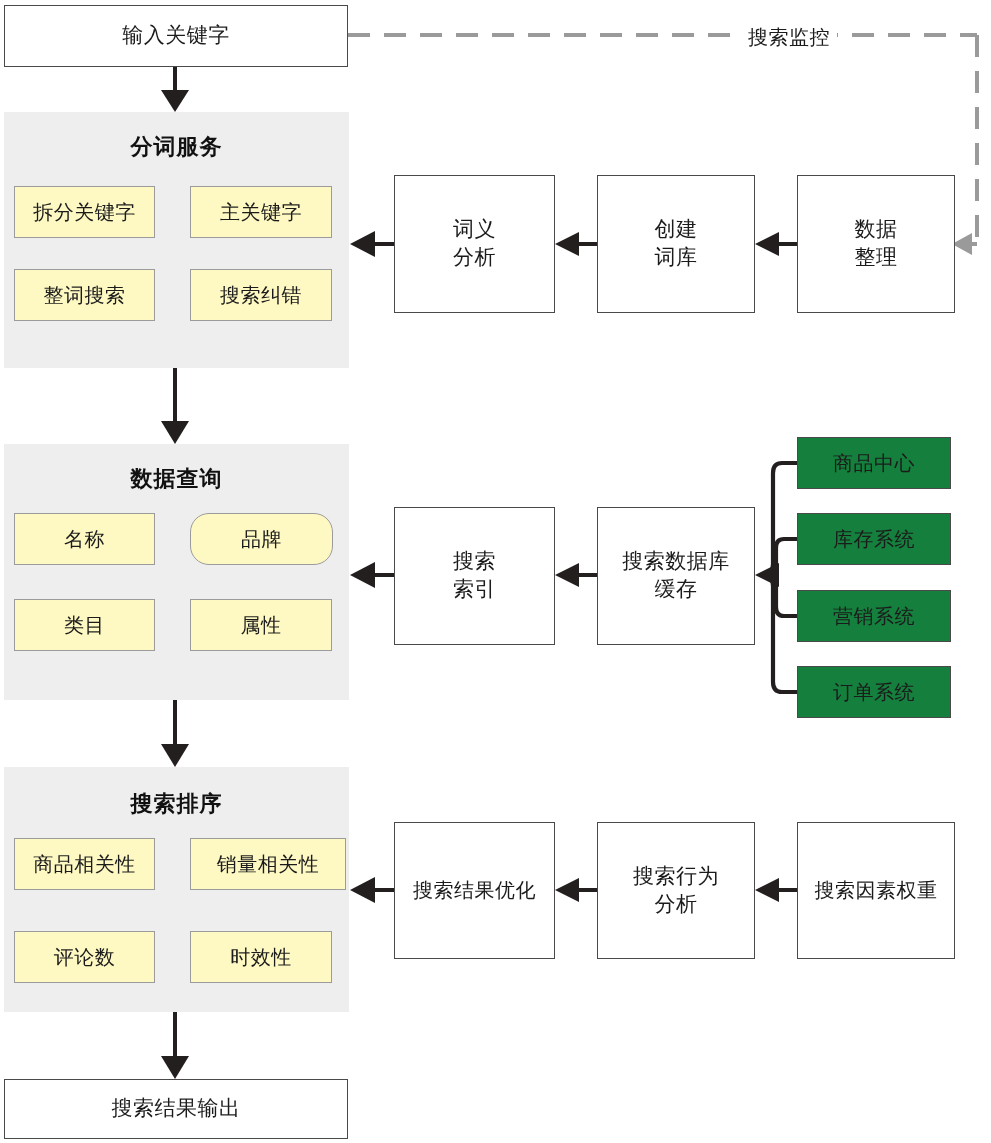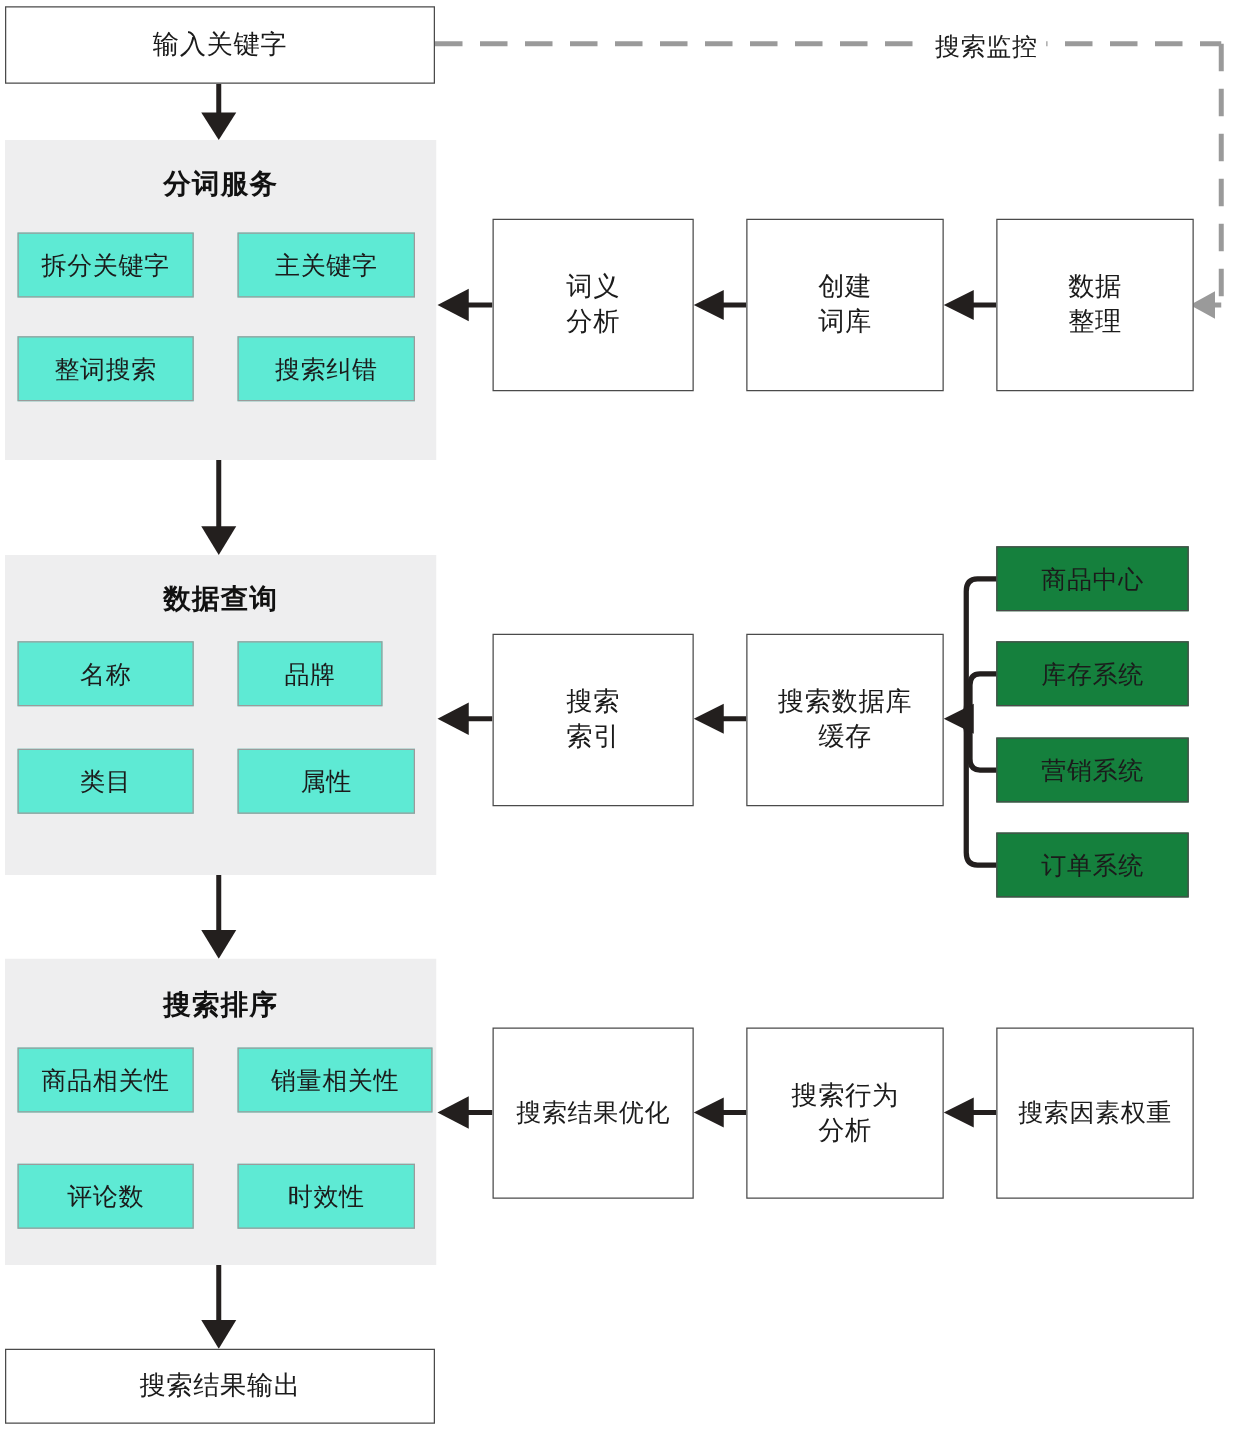--- a/index.html
+++ b/index.html
@@ -45,21 +45,21 @@
     right: 0;
     text-align: center;
     font-size: 22px;
     font-weight: bold;
     color: #111111;
     letter-spacing: 1px;
   }
   .subbox {
     position: absolute;
     box-sizing: border-box;
-    background: #5eead4;
+    background: #fef9c3;
     border: 1.4px solid #9b9b9b;
     display: flex;
     align-items: center;
     justify-content: center;
     text-align: center;
     color: #1b1b1b;
     font-size: 20px;
     letter-spacing: 0.5px;
   }
   .sysbox {
@@ -215,21 +215,21 @@
     <span>数据
 整理</span>
   </div>
 
   <div class="panel" style="left:4px; top:444px; width:345px; height:256px;">
     <div class="panel-title" style="top:20px;">数据查询</div>
   </div>
   <div class="subbox" style="left:14px; top:513px; width:141px; height:52px;">
     <span>名称</span>
   </div>
-  <div class="subbox" style="left:190px; top:513px; width:116px; height:52px;">
+  <div class="subbox" style="left:190px; top:513px; width:143px; height:52px;border-radius:19px;">
     <span>品牌</span>
   </div>
   <div class="subbox" style="left:190px; top:599px; width:142px; height:52px;">
     <span>属性</span>
   </div>
   <div class="subbox" style="left:14px; top:599px; width:141px; height:52px;">
     <span>类目</span>
   </div>
 
   <div class="box" style="left:394px; top:507px; width:161px; height:138px;">

